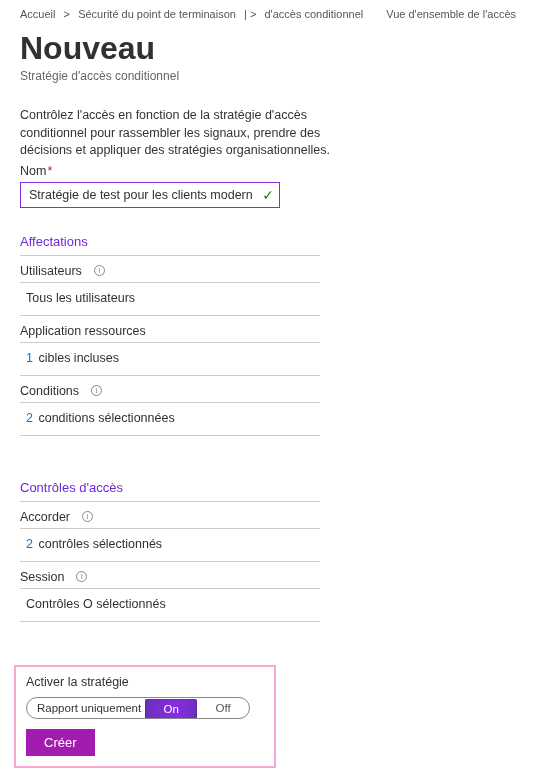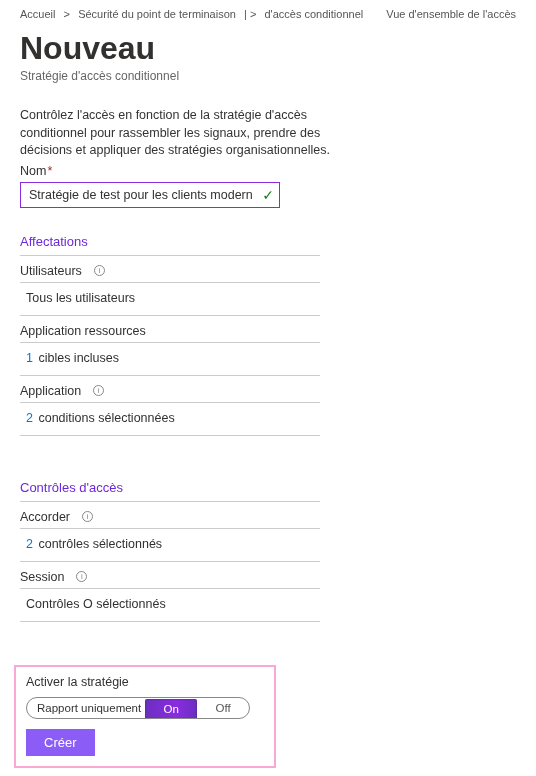--- a/index.html
+++ b/index.html
@@ -148,21 +148,21 @@
   .toggle-opt.on {
     background: linear-gradient(90deg,#6b2fbf,#8a2be2 60%,#6b2fbf);
     color: #fff;
     border-radius: 2px;
     flex: 0.9;
     margin: 1px 0;
     box-shadow: inset 0 0 2px rgba(0,0,0,.4);
   }
   .toggle-opt.off { flex: 0.9; color:#555; }
   .create-btn {
-    background: #8b5cf6;
+    background: #a21caf;
     color: #fff;
     border: none;
     padding: 6px 18px;
     font-size: 13px;
     cursor: pointer;
   }
 </style>
 </head>
 <body>
 
@@ -204,21 +204,21 @@
       <span>Application ressources</span>
     </div>
     <div class="subvalue">
       <span class="link-num">1</span>
       <span>cibles incluses</span>
     </div>
   </div>
 
   <div class="subsection">
     <div class="subhead">
-      <span>Application</span>
+      <span>Conditions</span>
       <span class="info-icon">i</span>
     </div>
     <div class="subvalue">
       <span class="link-num">2</span>
       <span>conditions sélectionnées</span>
     </div>
   </div>
 
   <div class="gap"></div>
 

